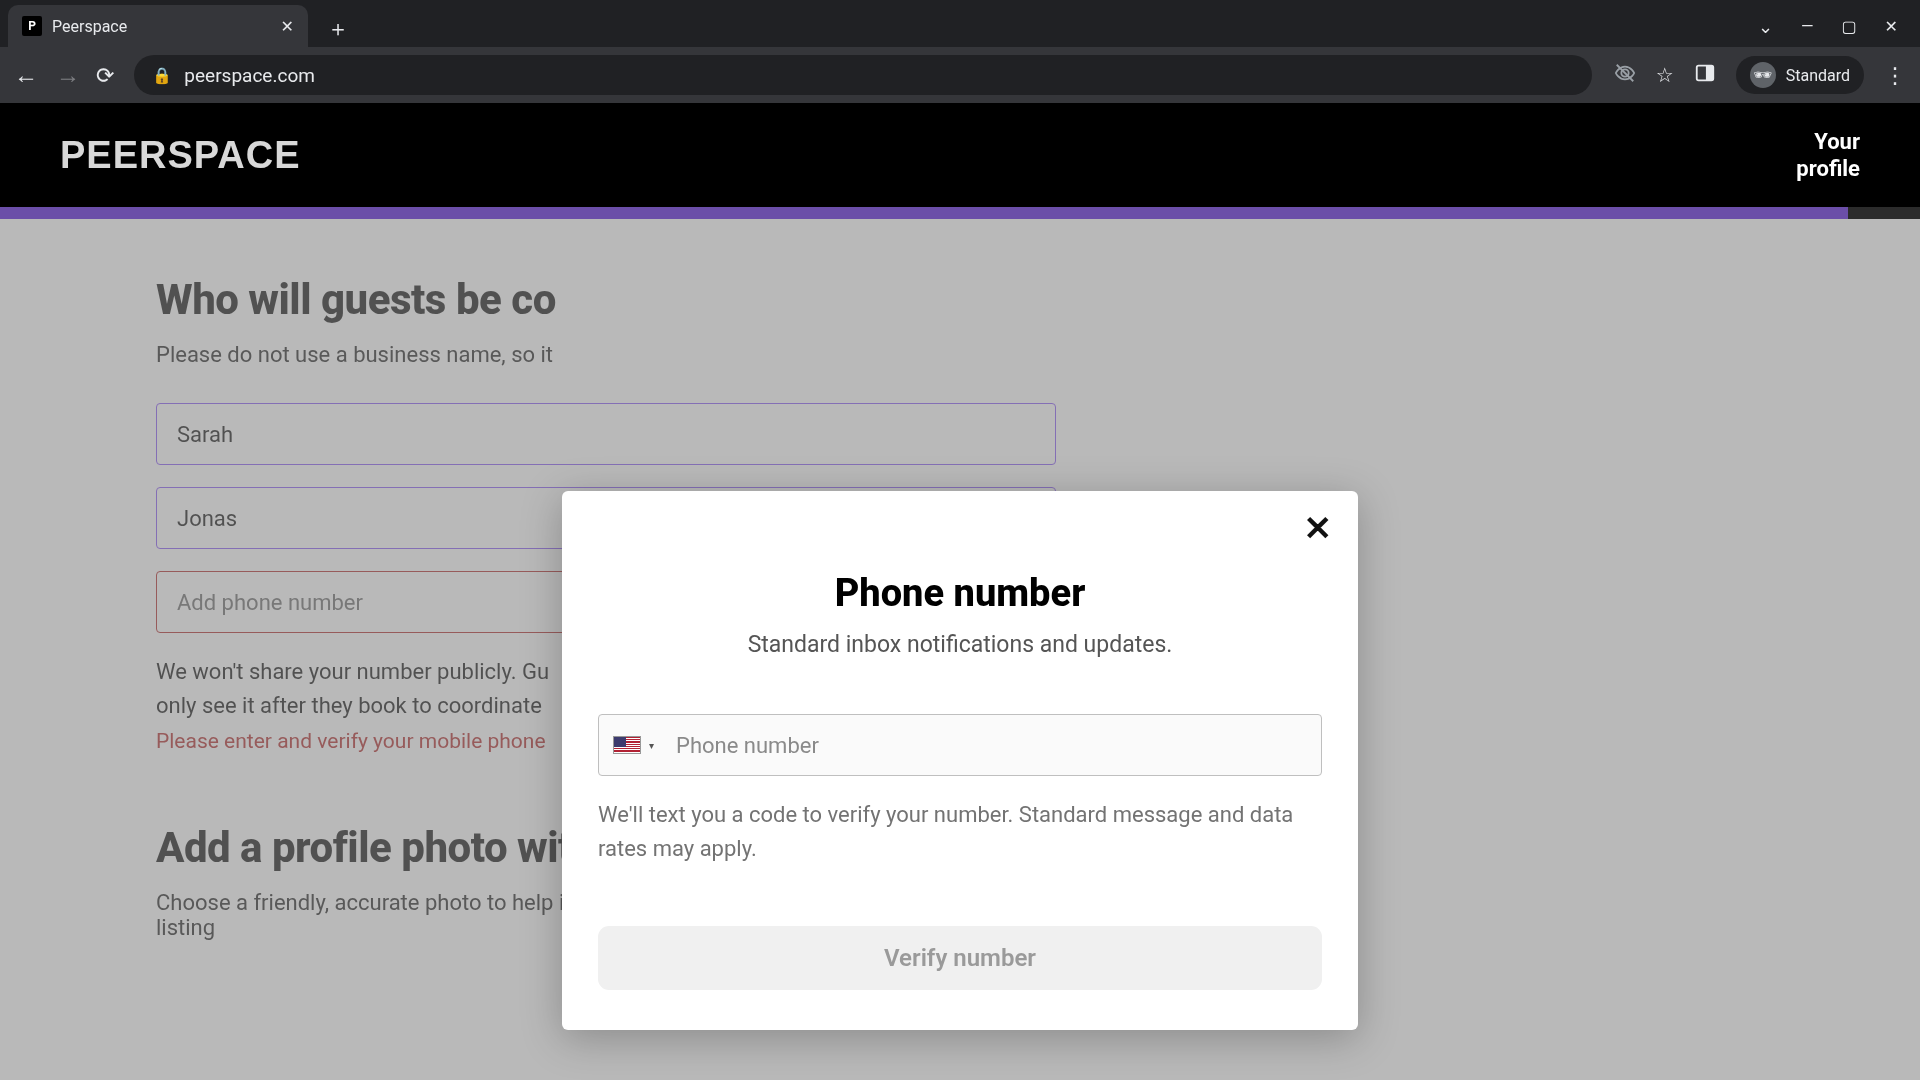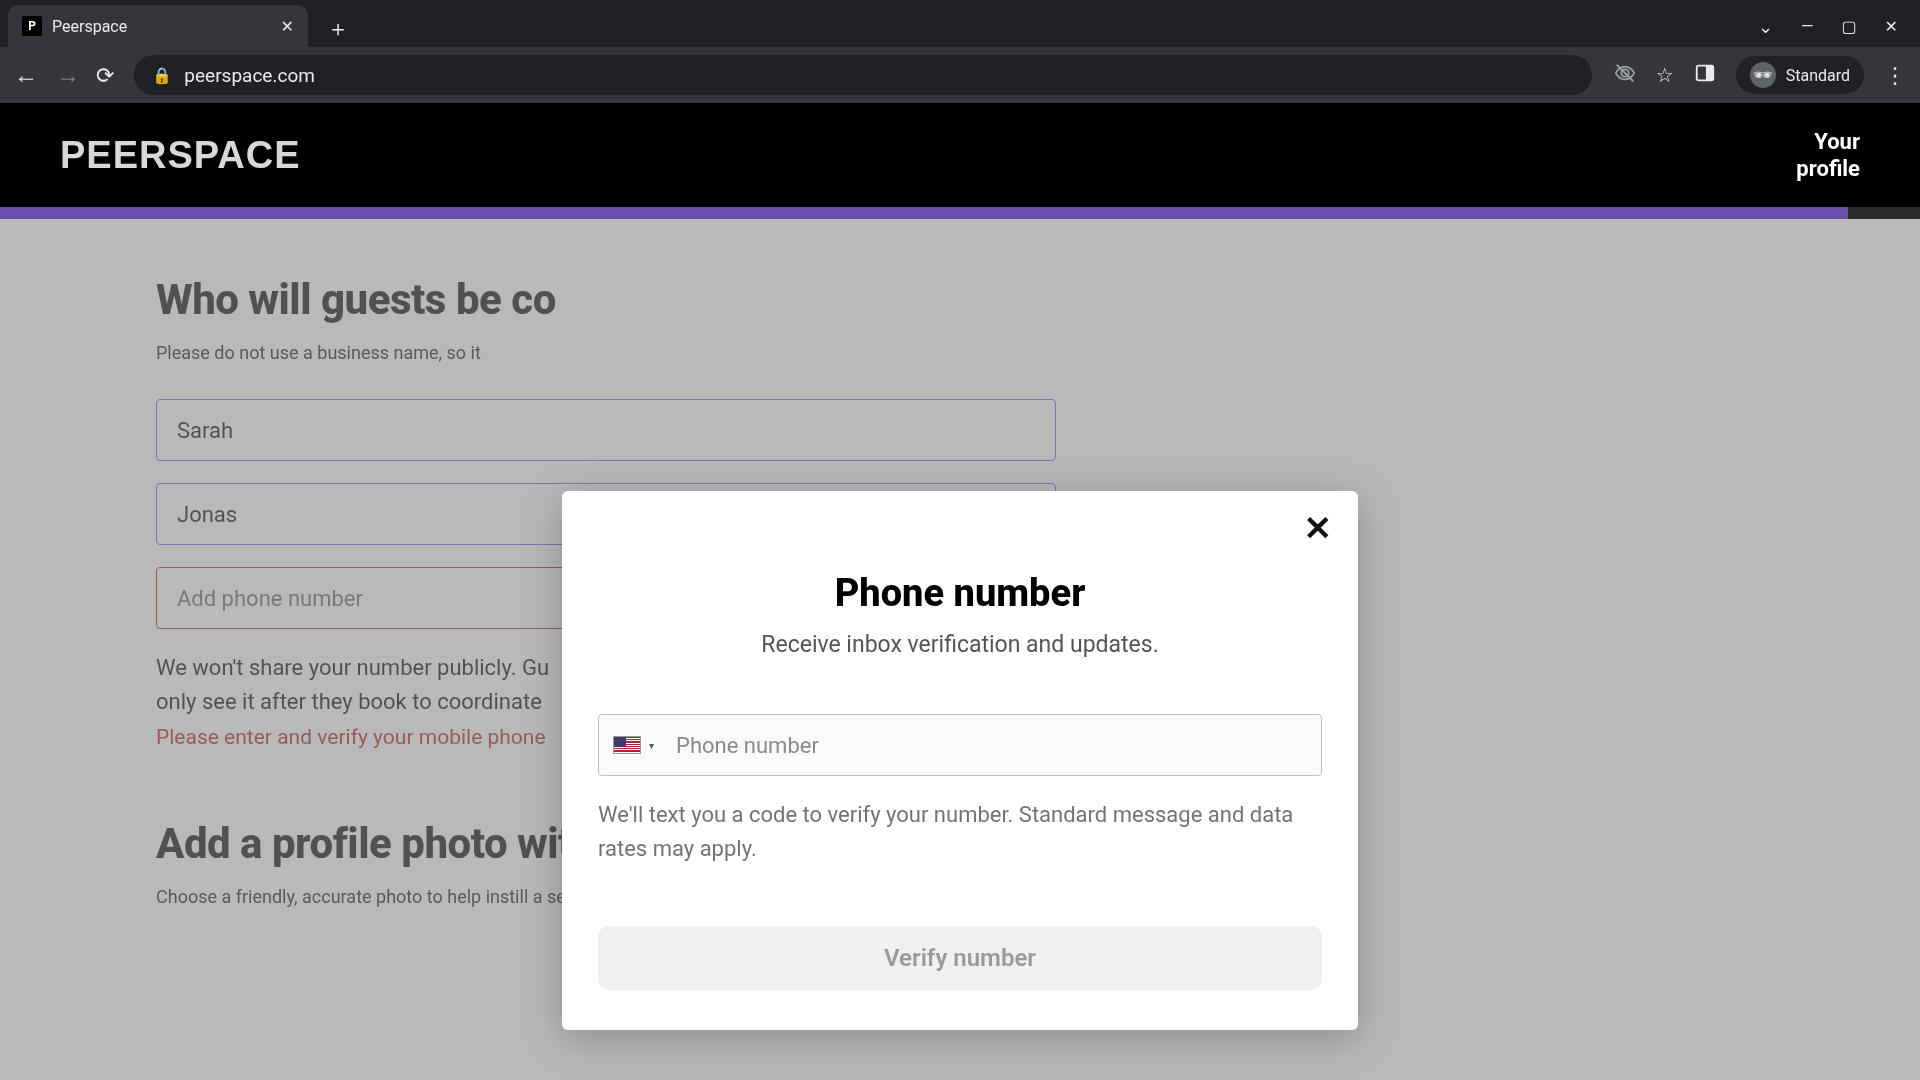--- a/index.html
+++ b/index.html
@@ -35,21 +35,21 @@
   .site-header { background:#000; height:104px; display:flex; align-items:center; justify-content:space-between; padding:0 60px; }
   .logo { color:#d8d8d8; font-weight:800; font-size:38px; letter-spacing:1px; font-family: Impact, "Arial Black", sans-serif; }
   .profile-link { color:#fff; font-size:22px; font-weight:700; text-align:right; line-height:1.25; }
   .progress { height:12px; background:#6b4ea8; position:relative; }
   .progress::after { content:""; position:absolute; right:0; top:0; bottom:0; width:72px; background:#2b2b2b; }
 
   
   .page { position:relative; background:#fff; height:calc(1080px - 47px - 56px - 104px - 12px); }
   .content { padding:56px 0 0 156px; max-width:1060px; color:#1a1a1a; }
   h1 { font-size:42px; font-weight:800; letter-spacing:-0.5px; margin-bottom:18px; }
-  .sub { font-size:18px; color:#2a2a2a; margin-bottom:36px; }
+  .sub { font-size:22px; color:#2a2a2a; margin-bottom:36px; }
   .field { width:900px; height:62px; border:1px solid #8b5cf6; border-radius:4px; padding:0 20px; font-size:22px; color:#1a1a1a; display:flex; align-items:center; margin-bottom:22px; background:#fff; }
   .field.phone { border-color:#b33030; color:#6f6f6f; }
   .note { font-size:22px; color:#1a1a1a; line-height:1.55; max-width:900px; }
   .err { color:#b33030; font-size:21px; margin-top:6px; }
   h2 { font-size:42px; font-weight:800; letter-spacing:-0.5px; margin-top:70px; margin-bottom:18px; }
 
   
   .overlay { position:absolute; inset:0; background:rgba(128,128,128,0.55); }
   .page-wrapper { position:relative; }
   .modal { position:absolute; left:50%; top:272px; transform:translateX(-50%); width:796px; background:#fff; border-radius:6px; box-shadow:0 8px 40px rgba(0,0,0,.25); padding:36px 36px 40px 36px; }
@@ -147,21 +147,21 @@
       <h2>Add a profile photo with your face</h2>
       <p class="sub" style="max-width:900px;">Choose a friendly, accurate photo to help instill a sense of trust and verification in your listing</p>
     </div>
   </div>
 
   <div class="overlay"></div>
 
   <div class="modal">
     <span class="close-x">✕</span>
     <h3>Phone number</h3>
-    <p class="m-sub">Receive inbox verification and updates.</p>
+    <p class="m-sub">Standard inbox notifications and updates.</p>
 
     <div class="phone-input">
       <div class="flag-dd">
         <span class="flag"></span>
         <span class="flag-caret">▾</span>
       </div>
       <input type="text" placeholder="Phone number" style="">
     </div>
 
     <p class="m-note">We'll text you a code to verify your number. Standard message and data rates may apply.</p>

